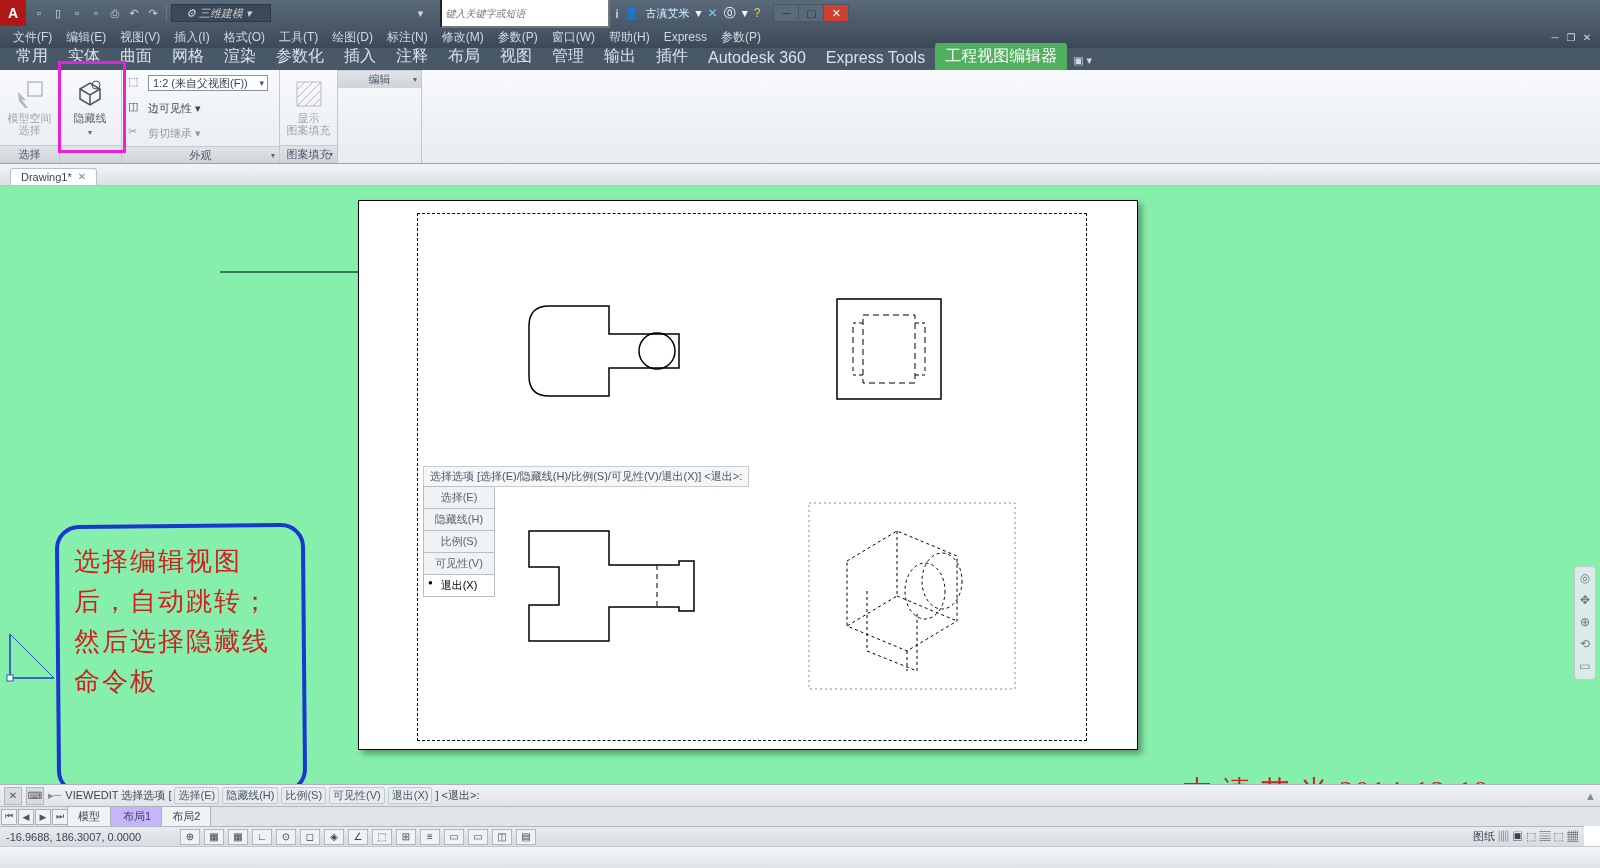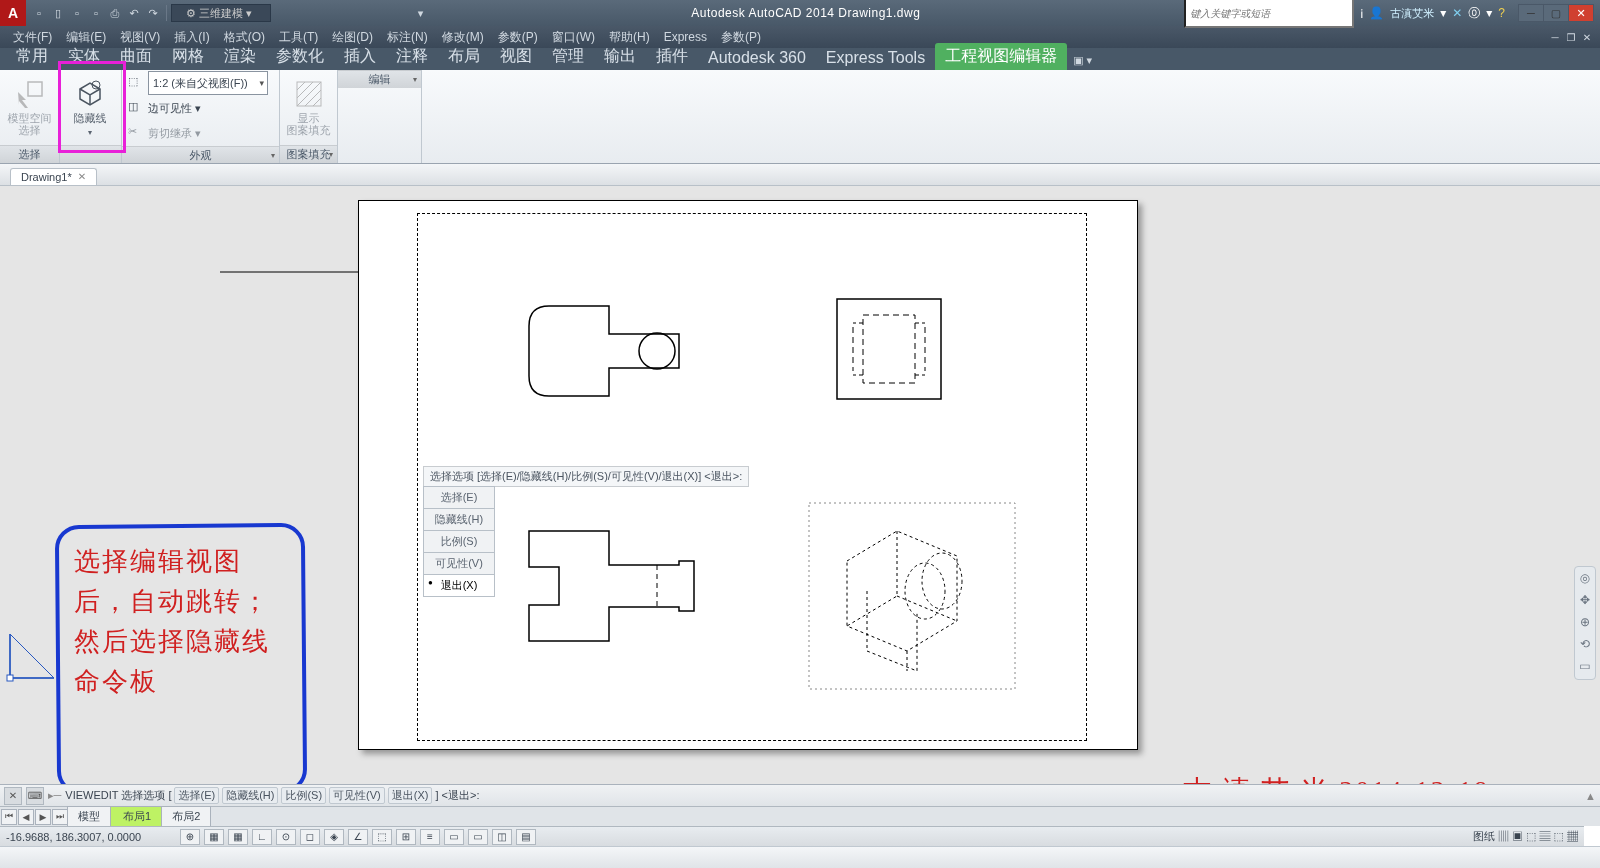--- a/index.html
+++ b/index.html
@@ -4,21 +4,21 @@
 <style>
   * { margin:0; padding:0; box-sizing:border-box; font-family:"Microsoft YaHei","Segoe UI",sans-serif; }
   body { width:1600px; height:868px; background:#fff; overflow:hidden; position:relative; font-size:12px; }
   
   
   .titlebar { height:26px; background:linear-gradient(#5a6a7a,#485868); display:flex; align-items:center; color:#fff; }
   .app-icon { width:26px; height:26px; background:#b01818; color:#fff; display:flex; align-items:center; justify-content:center; font-weight:bold; font-size:14px; }
   .qat { display:flex; align-items:center; gap:1px; padding:0 4px; }
   .qat-btn { width:18px; height:18px; display:flex; align-items:center; justify-content:center; border:1px solid transparent; color:#d0d8e0; font-size:11px; }
   .qat-sep { width:1px; height:16px; background:#6a7888; margin:0 3px; }
-  .wsselect { background:#3a4858; border:1px solid #2a3848; color:#ccc; font-size:11px; padding:1px 18px 1px 14px; height:18px; position:relative; }
+  .wsselect { background:#3a4858; border:1px solid #2a3848; color:#ccc; font-size:11px; padding:1px 18px 1px 14px; height:18px; position:relative;font-style:italic; }
   .title-center { flex:1; text-align:center; font-size:12px; letter-spacing:.5px; }
   .search-box { width:170px; height:18px; background:#fff; color:#888; font-size:10px; padding:13px 4px; font-style:italic; }
   .title-right { display:flex; align-items:center; gap:6px; padding:0 6px; }
   .user-name { color:#d0f0ff; font-size:11px; }
   .win-btns { display:flex; margin-left:8px; }
   .win-btn { width:26px; height:18px; border:1px solid #4a5868; background:#5a6a7a; display:flex; align-items:center; justify-content:center; font-size:11px; color:#333; margin-left:-1px; }
   .win-btn.red { background:#d04030; color:#fff; }
   
   
   .menubar { height:22px; background:linear-gradient(#4a5868,#3a4858); display:flex; align-items:center; color:#d0d8e0; padding:0 6px; }
@@ -35,33 +35,33 @@
   
   .ribbon { height:94px; background:linear-gradient(#f8fafc,#e8ecf0); border-bottom:1px solid #9aa4b0; display:flex; }
   .panel { display:flex; flex-direction:column; border-right:1px solid #c0c8d0; }
   .panel-body { flex:1; display:flex; align-items:flex-start; padding:2px 6px; gap:4px; }
   .panel-title { height:18px; background:linear-gradient(#e0e4e8,#d0d4d8); font-size:11px; color:#4a5868; display:flex; align-items:center; justify-content:center; border-top:1px solid #c8ccd0; position:relative; }
   .panel-title .arr { position:absolute; right:4px; font-size:8px; color:#666; }
   .bigbtn { display:flex; flex-direction:column; align-items:center; justify-content:center; width:48px; height:70px; color:#5a6470; font-size:11px; gap:2px; }
   .bigbtn.dis { opacity:.55; }
   .bigbtn svg, .bigbtn .ico { width:32px; height:32px; }
   .row-ctl { display:flex; align-items:center; gap:4px; font-size:11px; color:#3a4450; height:22px; }
-  .combo { border:1px solid #8a94a0; background:#fff; padding:1px 16px 1px 4px; font-size:11px; position:relative; min-width:120px; height:24px; display:flex; align-items:center; }
+  .combo { border:1px solid #8a94a0; background:#fff; padding:1px 16px 1px 4px; font-size:11px; position:relative; min-width:120px; height:16px; display:flex; align-items:center; }
   .combo::after { content:"▾"; position:absolute; right:3px; font-size:9px; color:#555; }
   .sm-ico { width:16px; height:16px; display:inline-block; }
   .hl-box { position:absolute; border:3px solid #e820d8; pointer-events:none; z-index:50; }
   .ok-ico svg, .cancel-ico svg { width:28px; height:28px; }
   
   
   .doctabs { height:22px; background:linear-gradient(#f4f6f8,#dce0e4); border-bottom:1px solid #b8c0c8; display:flex; align-items:flex-end; padding-left:10px; }
   .doctab { background:#fff; border:1px solid #b8c0c8; border-bottom:none; padding:2px 10px; font-size:11px; color:#3a4450; border-top-left-radius:3px; border-top-right-radius:3px; display:flex; align-items:flex-start; gap:6px; }
   .doctab .x { font-size:10px; color:#888; }
   
   
-  .canvas { position:absolute; left:0; top:186px; right:0; bottom:84px; background:#e5e5e5; }
+  .canvas { position:absolute; left:0; top:186px; right:0; bottom:84px; background:#86efac; }
   .paper { position:absolute; left:358px; top:14px; width:780px; height:550px; background:#fff; box-shadow:4px 4px 6px rgba(0,0,0,.35); border:1px solid #000; }
   .paper-border { position:absolute; left:58px; top:12px; right:50px; bottom:8px; border:1.5px dashed #000; }
   .corner { position:absolute; left:0; top:36px; }
   
   .opt-prompt { position:absolute; left:423px; top:280px; font-size:11px; color:#4a5460; background:#f4f6f8; border:1px solid #c8ccd0; padding:2px 6px; }
   .opt-menu { position:absolute; left:423px; top:300px; font-size:11px; }
   .opt-menu div { border:1px solid #b8c0c8; border-top:none; background:#f0f2f4; padding:3px 10px; color:#5a6470; text-align:center; width:72px; }
   .opt-menu div:first-child { border-top:1px solid #b8c0c8; }
   .opt-menu .sel { background:#fff; color:#000; position:relative; }
   .opt-menu .sel::before { content:"●"; position:absolute; left:4px; font-size:8px; }
@@ -79,21 +79,21 @@
   
   .cmdbar { position:absolute; left:0; right:0; bottom:62px; height:22px; background:linear-gradient(#f0f2f4,#e0e4e8); border-top:1px solid #aab2bc; display:flex; align-items:center; font-size:11px; padding:0 4px; gap:4px; }
   .cmdbar .btn { width:18px; height:18px; background:#d8dce0; border:1px solid #b0b8c0; display:flex; align-items:center; justify-content:center; font-size:10px; color:#555; }
   .cmdtext { flex:1; color:#3a4450; display:flex; align-items:center; gap:3px; }
   .cmd-key { background:#e8ecf0; border:1px solid #c0c8d0; padding:0 3px; border-radius:2px; color:#4a5460; }
   
   
   .layouttabs { position:absolute; left:0; right:0; bottom:42px; height:20px; background:#e0e4e8; border-top:1px solid #b0b8c0; display:flex; align-items:center; font-size:11px; }
   .nav-btn { width:16px; height:16px; border:1px solid #aab2bc; background:#f0f2f4; display:flex; align-items:center; justify-content:center; font-size:9px; color:#555; margin-left:1px; }
   .ltab { padding:2px 10px; border:1px solid #aab2bc; background:#f0f2f4; margin-left:-1px; color:#3a4450; }
-  .ltab.active { background:#bef264;padding-left:12px; }
+  .ltab.active { background:#c4b5fd;padding-left:12px; }
   
   
   .statusbar { position:absolute; left:0; right:16px; bottom:22px; height:20px; background:linear-gradient(#e8ecf0,#d8dce0); border-top:1px solid #b0b8c0; display:flex; align-items:center; font-size:11px; color:#3a4450; padding:0 6px; gap:4px; }
   .statusbar .coords { min-width:170px; }
   .sb-btn { width:20px; height:16px; border:1px solid #b0b8c0; background:#f0f2f4; display:flex; align-items:center; justify-content:center; font-size:10px; }
   .sb-right { margin-left:auto; display:flex; align-items:center; gap:4px; }
   
   
   .taskbar { position:absolute; left:0; right:0; bottom:0; height:22px; background:linear-gradient(#f4f6f8,#e0e4e8); border-top:1px solid #c0c8d0; }
   
@@ -110,21 +110,20 @@
     <div class="qat-btn">▯</div>
     <div class="qat-btn">▫</div>
     <div class="qat-btn">▫</div>
     <div class="qat-btn">⎙</div>
     <div class="qat-btn">↶</div>
     <div class="qat-btn">↷</div>
     <div class="qat-sep"></div>
     <div class="wsselect">⚙ <span>三维建模</span> ▾</div>
     <div class="qat-btn" style="margin-left:140px">▾</div>
   </div>
-  <div class="title-center">Autodesk AutoCAD 2014    Drawing1.dwg</div>
   <div class="title-right">
     <input class="search-box" placeholder="键入关键字或短语" style="">
     <span>ℹ</span>
     <span style="color:#a0c8f0">👤</span>
     <span class="user-name">古滇艾米</span>
     <span>▾</span>
     <span style="color:#80d0f0">✕</span>
     <span>⓪</span>
     <span>▾</span>
     <span style="color:#f0d050">?</span>

